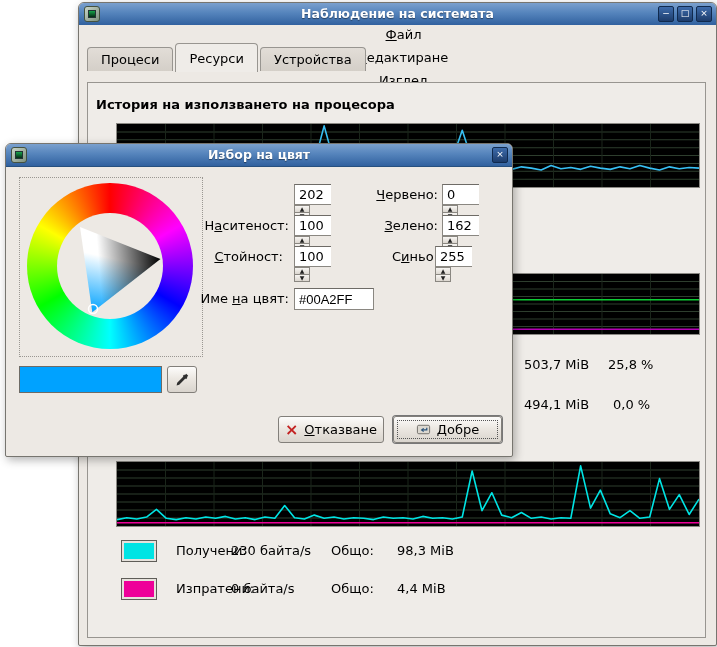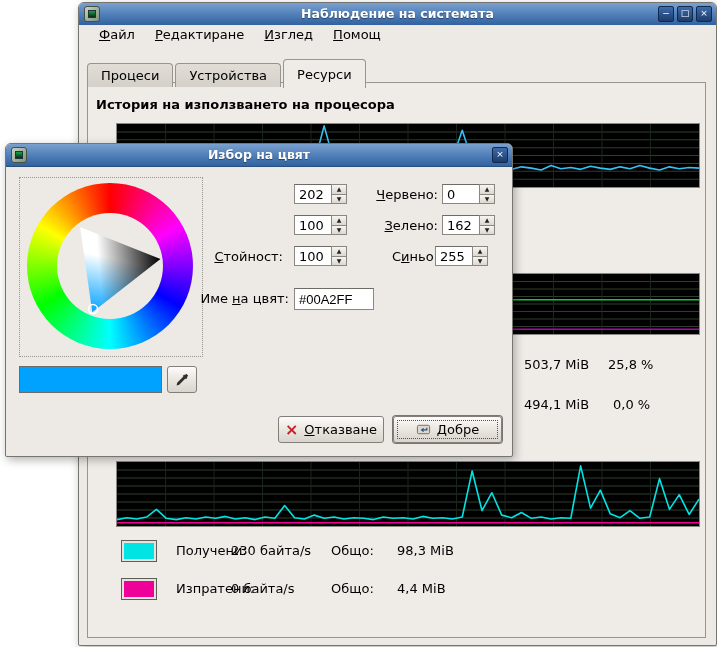--- a/index.html
+++ b/index.html
@@ -21,45 +21,45 @@
   .wbtn{width:16px;height:16px;border:1px solid #102a4e;border-radius:2px;box-sizing:border-box;
         background:linear-gradient(#3d6bab,#1d3c6b);color:#fff;font-size:9px;line-height:13px;text-align:center;cursor:pointer;}
   .gbtn{box-sizing:border-box;border:1px solid #827f7a;border-radius:3px;
         background:linear-gradient(#fdfcfb,#ece8e2 45%,#d9d4cd);display:flex;align-items:center;justify-content:center;gap:6px;
         font-size:13px;color:#000;cursor:pointer;}
   .gentry{box-sizing:border-box;background:#fff;border:1px solid #8a8781;border-top-color:#6e6b66;
           font-size:13px;padding:2px 4px;line-height:16px;}
   u{text-decoration:underline;}
 
   
-  .menubar{position:absolute;left:0;top:22px;right:0;height:25px;display:flex;
-           padding-left:12px;gap:4px;background:#EDE9E4;}
+  .menubar{position:absolute;left:0;top:22px;right:0;height:25px;display:flex;align-items:center;
+           padding-left:12px;gap:4px;background:#EDE9E4;flex-direction:column;}
   .menu-item{padding:2px 8px;cursor:pointer;}
-  .tabbar{position:absolute;left:8px;top:54px;right:8px;height:30px;display:flex;align-items:flex-end;z-index:2;text-align:right;}
+  .tabbar{position:absolute;left:8px;top:38px;right:8px;height:30px;display:flex;align-items:flex-end;z-index:2;text-align:right;}
   .tab{box-sizing:border-box;border:1px solid #989590;border-bottom:none;border-radius:4px 4px 0 0;
        padding:0 13px;margin-right:2px;display:flex;align-items:center;cursor:pointer;}
   .tab.inactive{height:24px;background:linear-gradient(#e2ddd7,#d4cfc8);}
   .tab.active{height:29px;background:#EFECE8;position:relative;top:1px;}
   .panel{position:absolute;left:8px;top:79px;width:619px;height:556px;box-sizing:border-box;
          border:1px solid #989590;background:#EFECE8;z-index:0;}
   .sect-title{position:absolute;font-weight:bold;font-size:13px;z-index:1;}
   svg.chart{position:absolute;background:#000;border:1px solid #8a8883;z-index:1;}
   .abs-text{position:absolute;z-index:1;white-space:nowrap;}
   .color-swatch{position:absolute;box-sizing:border-box;width:36px;height:22px;border:1px solid #5f5d58;
                 box-shadow:0 0 0 2px #e6e2dc inset;z-index:1;cursor:pointer;}
 
   
   .dialog{z-index:10;}
   .wheel-frame{position:absolute;left:13px;top:33px;width:184px;height:180px;border:1px dotted #9a9792;box-sizing:border-box;}
   .hue-ring{position:absolute;left:21px;top:39px;width:166px;height:166px;border-radius:50%;
             background:conic-gradient(#f00,#f0f 60deg,#00f 120deg,#0ff 180deg,#0f0 240deg,#ff0 300deg,#f00 360deg);}
   .hue-hole{position:absolute;left:30px;top:30px;right:30px;bottom:30px;border-radius:50%;background:#EDE9E4;}
   .tri-svg{position:absolute;left:52px;top:69px;}
   .dlabel{position:absolute;height:22px;line-height:22px;text-align:right;}
-  .spin{position:absolute;display:flex;height:20px;box-sizing:border-box;}
+  .spin{position:absolute;display:flex;height:30px;box-sizing:border-box;flex-direction:column;}
   .spin .val{width:37px;background:#fff;border:1px solid #8a8781;border-top-color:#6e6b66;border-right:none;
              padding:2px 4px;box-sizing:border-box;font-size:13px;}
   .spin .btns{width:16px;display:flex;flex-direction:column;}
   .spin .sb{flex:1;box-sizing:border-box;border:1px solid #8a8781;background:linear-gradient(#f7f5f2,#dcd7d0);
             font-size:6px;line-height:1;display:flex;align-items:center;justify-content:center;color:#222;cursor:pointer;}
   .spin .sb + .sb{border-top:none;}
   .preview{position:absolute;left:13px;top:222px;width:143px;height:27px;box-sizing:border-box;border:1px solid #6e6b66;}
   .dropper{position:absolute;left:161px;top:222px;width:30px;height:27px;}
   .btn-cancel{position:absolute;left:272px;top:272px;width:106px;height:27px;}
   .btn-ok{position:absolute;left:387px;top:272px;width:109px;height:27px;outline:1px dotted #555;outline-offset:-5px;
@@ -86,25 +86,25 @@
       <span class="menu-item"><u>Ф</u>айл</span>
       <span class="menu-item"><u>Р</u>едактиране</span>
       <span class="menu-item"><u>И</u>зглед</span>
       <span class="menu-item"><u>П</u>омощ</span>
     </div>
 
     <div class="tabbar">
       <div class="tab inactive">
           <span>Процеси</span>
         </div>
+      <div class="tab active">
+          <span>Ресурси</span>
+        </div>
       <div class="tab inactive">
           <span>Устройства</span>
-        </div>
-      <div class="tab active">
-          <span>Ресурси</span>
         </div>
     </div>
 
     <div class="panel"></div>
 
     <div class="sect-title" style="left:17px;top:94px;">История на използването на процесора</div>
 
     <svg class="chart" style="left:37px;top:120px;width:582px;height:63px;" viewBox="0 0 100 100" preserveAspectRatio="none">
         <line x1="0" y1="12.5" x2="100" y2="12.5" stroke="#2e3e2e" stroke-width="1" vector-effect="non-scaling-stroke"></line>
         <line x1="0" y1="25" x2="100" y2="25" stroke="#2e3e2e" stroke-width="1" vector-effect="non-scaling-stroke"></line>
@@ -221,20 +221,21 @@
     </svg>
 
     <div class="spin" style="left:288px;top:40px;">
       <span class="val">202</span>
       <span class="btns">
           <span class="sb">▲</span>
           <span class="sb">▼</span>
         </span>
     </div>
 
+    <span class="dlabel" style="left:195px;top:71px;width:88px;">Н<u>а</u>ситеност:</span>
     <div class="spin" style="left:288px;top:71px;">
       <span class="val">100</span>
       <span class="btns">
           <span class="sb">▲</span>
           <span class="sb">▼</span>
         </span>
     </div>
 
     <span class="dlabel" style="left:189px;top:102px;width:88px;"><u>С</u>тойност:</span>
     <div class="spin" style="left:288px;top:102px;">

